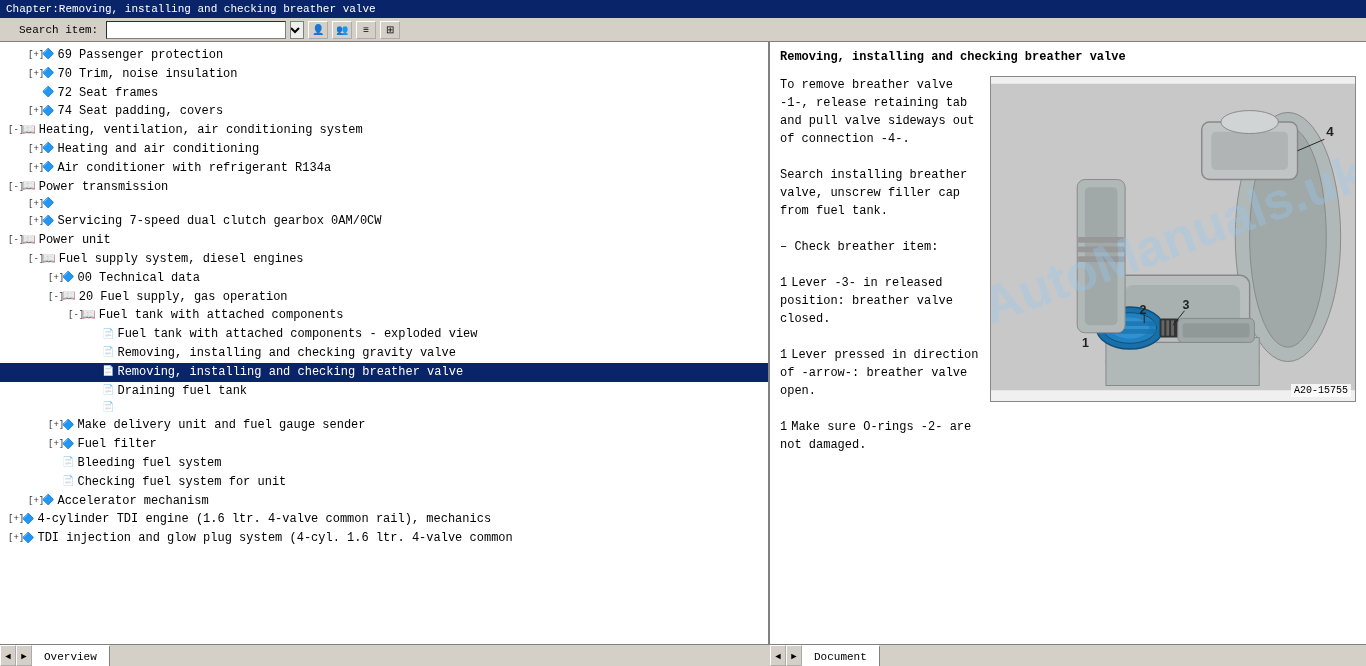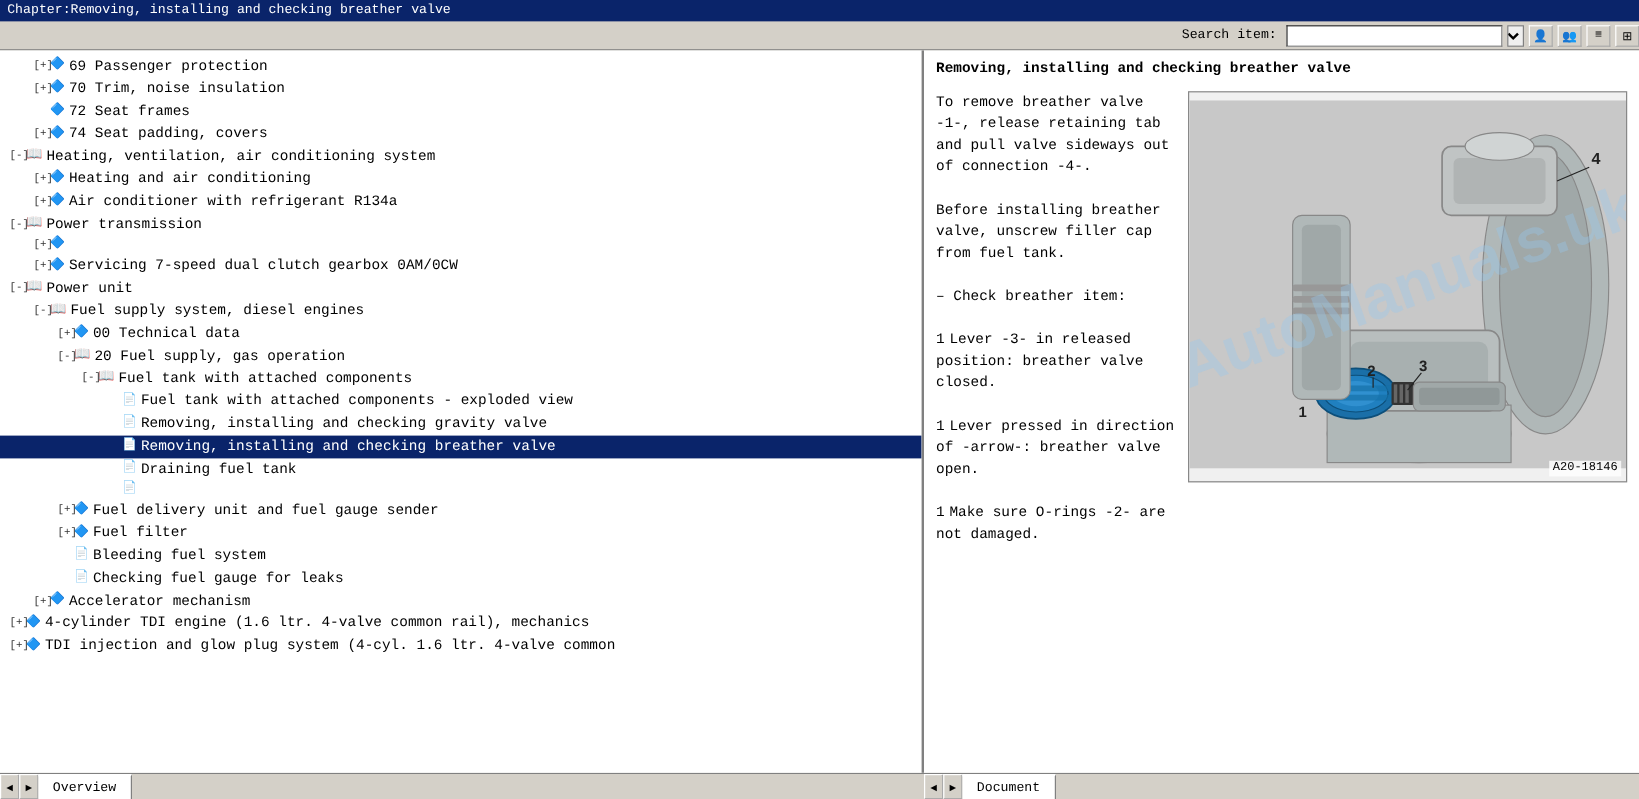--- a/index.html
+++ b/index.html
@@ -16,22 +16,22 @@
       align-items: center;
     }
 
     
     #toolbar {
       background: #d4d0c8;
       border-bottom: 1px solid #808080;
       height: 24px;
       display: flex;
       align-items: center;
-      justify-content: flex-end;
-      padding: 2px 0;
+      justify-content: flex-start;
+      padding: 2px 19px;
       gap: 4px;
     }
     #search-label { font-size: 11px; margin-right: 4px; }
     #search-input {
       width: 180px;
       height: 18px;
       border: 1px inset #808080;
       font-size: 11px;
       background: white;
     }
@@ -341,39 +341,39 @@
     </div>
           <div class="tree-item">
       <span style="display:inline-block; width:88px;"></span>
       <span class="tree-expander" style="font-size:9px; color:#333;"></span>
       <span class="tree-icon icon-doc">📄</span>
     </div>
           <div class="tree-item">
       <span style="display:inline-block; width:48px;"></span>
       <span class="tree-expander" style="font-size:9px; color:#333;">[+]</span>
       <span class="tree-icon icon-diamond">🔷</span>
-      <span>Fuel delivery unit and fuel gauge sender</span>
+      <span>Make delivery unit and fuel gauge sender</span>
     </div>
           <div class="tree-item">
       <span style="display:inline-block; width:48px;"></span>
       <span class="tree-expander" style="font-size:9px; color:#333;">[+]</span>
       <span class="tree-icon icon-diamond">🔷</span>
       <span>Fuel filter</span>
     </div>
           <div class="tree-item">
       <span style="display:inline-block; width:48px;"></span>
       <span class="tree-expander" style="font-size:9px; color:#333;"></span>
       <span class="tree-icon icon-doc">📄</span>
       <span>Bleeding fuel system</span>
     </div>
           <div class="tree-item">
       <span style="display:inline-block; width:48px;"></span>
       <span class="tree-expander" style="font-size:9px; color:#333;"></span>
       <span class="tree-icon icon-doc">📄</span>
-      <span>Checking fuel gauge for leaks</span>
+      <span>Checking fuel system for unit</span>
     </div>
           <div class="tree-item">
       <span style="display:inline-block; width:28px;"></span>
       <span class="tree-expander" style="font-size:9px; color:#333;">[+]</span>
       <span class="tree-icon icon-diamond">🔷</span>
       <span>Accelerator mechanism</span>
     </div>
           <div class="tree-item">
       <span style="display:inline-block; width:8px;"></span>
       <span class="tree-expander" style="font-size:9px; color:#333;">[+]</span>
@@ -389,21 +389,21 @@
         </div>
     </div>
   </div>
 
   <div id="right-panel">
     <div id="doc-title">Removing, installing and checking breather valve</div>
     <div id="doc-content">
       <div id="doc-text">
         <p>To remove breather valve -1-, release retaining tab and pull valve sideways out of connection -4-.</p>
         <br>
-        <p>Before installing breather valve, unscrew filler cap from fuel tank.</p>
+        <p>Search installing breather valve, unscrew filler cap from fuel tank.</p>
         <br>
         <p>– Check breather item:</p>
         <br>
         <p><span style="float:left; margin-right:4px;">1</span>Lever -3- in released position: breather valve closed.</p>
         <br>
         <p><span style="float:left; margin-right:4px;">1</span>Lever pressed in direction of -arrow-: breather valve open.</p>
         <br>
         <p><span style="float:left; margin-right:4px;">1</span>Make sure O-rings -2- are not damaged.</p>
       </div>
       <div id="doc-image-container">
@@ -452,21 +452,21 @@
           <rect x="195" y="245" width="80" height="25" rx="5" fill="#a0a8a8" stroke="#888" stroke-width="1"></rect>
           <rect x="200" y="250" width="70" height="15" rx="3" fill="#909898"></rect>
 
           <rect x="90" y="100" width="50" height="160" rx="8" fill="#b0b8b8" stroke="#888" stroke-width="1"></rect>
           <rect x="98" y="108" width="34" height="144" rx="5" fill="#a0a8a8"></rect>
 
           <rect x="90" y="160" width="50" height="6" rx="2" fill="#989898"></rect>
           <rect x="90" y="170" width="50" height="6" rx="2" fill="#989898"></rect>
           <rect x="90" y="180" width="50" height="6" rx="2" fill="#989898"></rect>
         </svg>
-        <div class="image-ref">A20-18146</div>
+        <div class="image-ref">A20-15755</div>
       </div>
     </div>
   </div>
 
 </div>
 
 <div id="status-bar">
   <div class="status-left">
     <button class="nav-btn">◄</button>
     <button class="nav-btn">►</button>

